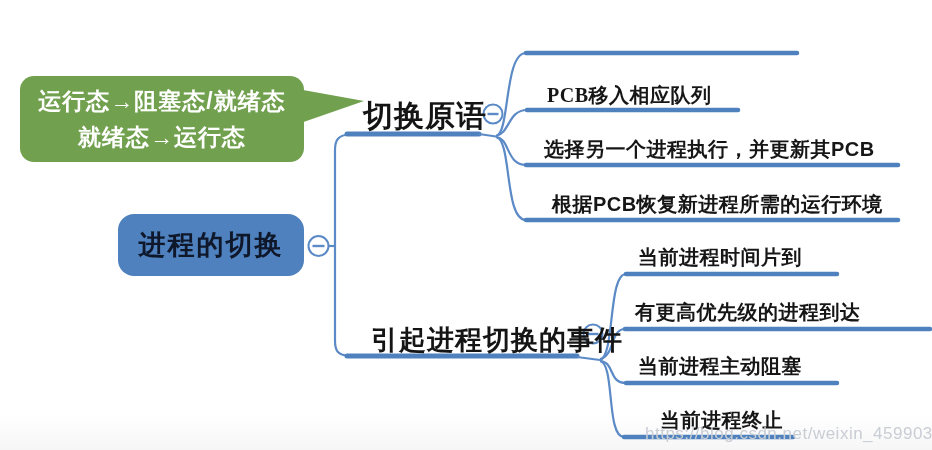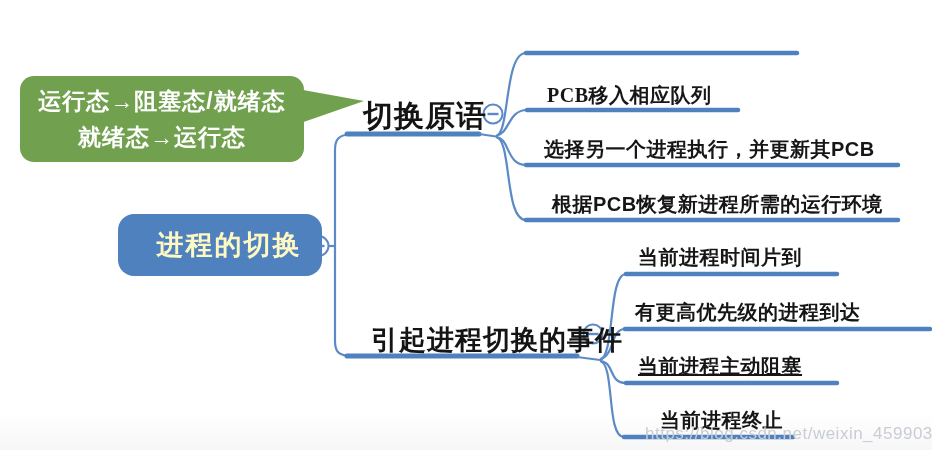--- a/index.html
+++ b/index.html
@@ -23,33 +23,33 @@
     left:20px;top:76px;width:284px;height:86px;
     background:#71a04e;border-radius:14px;
     display:flex;flex-direction:column;justify-content:center;align-items:center;
     color:#ffffff;font-size:23px;font-weight:700;line-height:36px;
     text-align:left;letter-spacing:1px;
   }
   .root{
     left:118px;top:214px;width:186px;height:62px;
     background:#4e81bd;border-radius:16px;
     display:flex;justify-content:center;align-items:center;
-    color:#fef9c3;font-size:27px;font-weight:700;letter-spacing:2px;padding-left:18px;
+    color:#0f172a;font-size:27px;font-weight:700;letter-spacing:2px;
   }
   .branch-label{color:#141414;font-weight:700;}
   .b1{left:363px;top:96px;font-size:30px;letter-spacing:1px;}
   .b2{left:371px;top:322px;font-size:27px;letter-spacing:1px;}
   .child{color:#161616;font-size:20px;font-weight:700;letter-spacing:0.5px;}
   .c1{left:538px;top:25px;}
   .c2{left:547px;top:82px;font-family:Liberation Serif, serif;}
   .c3{left:544px;top:136px;}
   .c4{left:544px;top:191px;margin-left:8px;}
   .d1{left:638px;top:244px;}
   .d2{left:635px;top:299px;}
-  .d3{left:638px;top:353px;text-decoration:underline;}
+  .d3{left:638px;top:353px;}
   .d4{left:660px;top:407px;}
   .wm{
     left:645px;top:424px;z-index:3;
     color:#c9cdd4;font-size:17px;letter-spacing:0.5px;
   }
 </style>
 </head>
 <body>
 
 <div class="stage">

